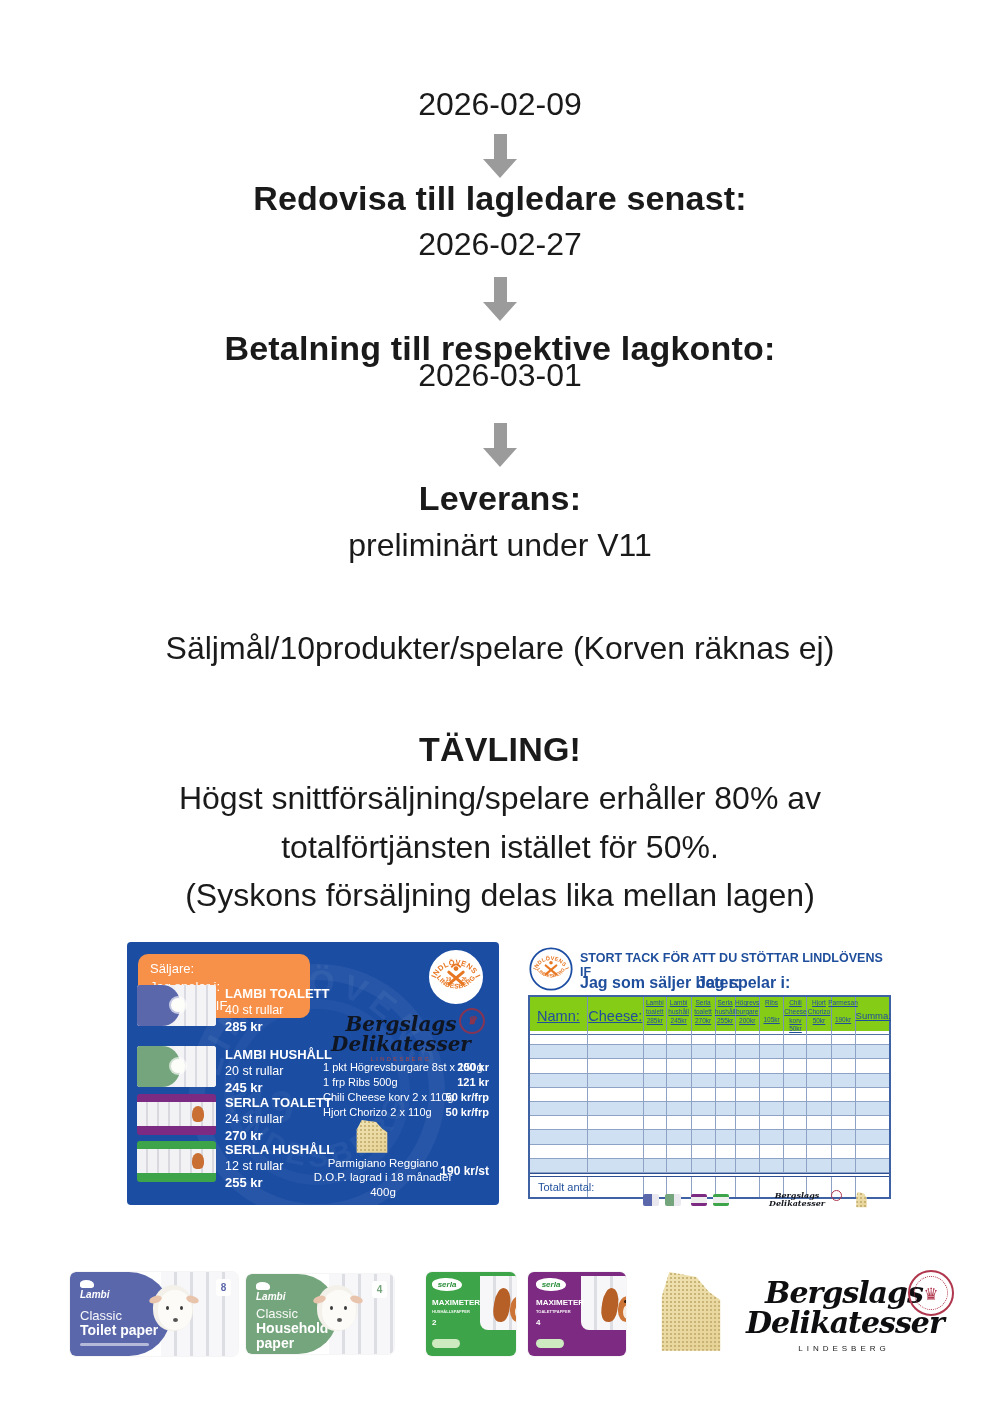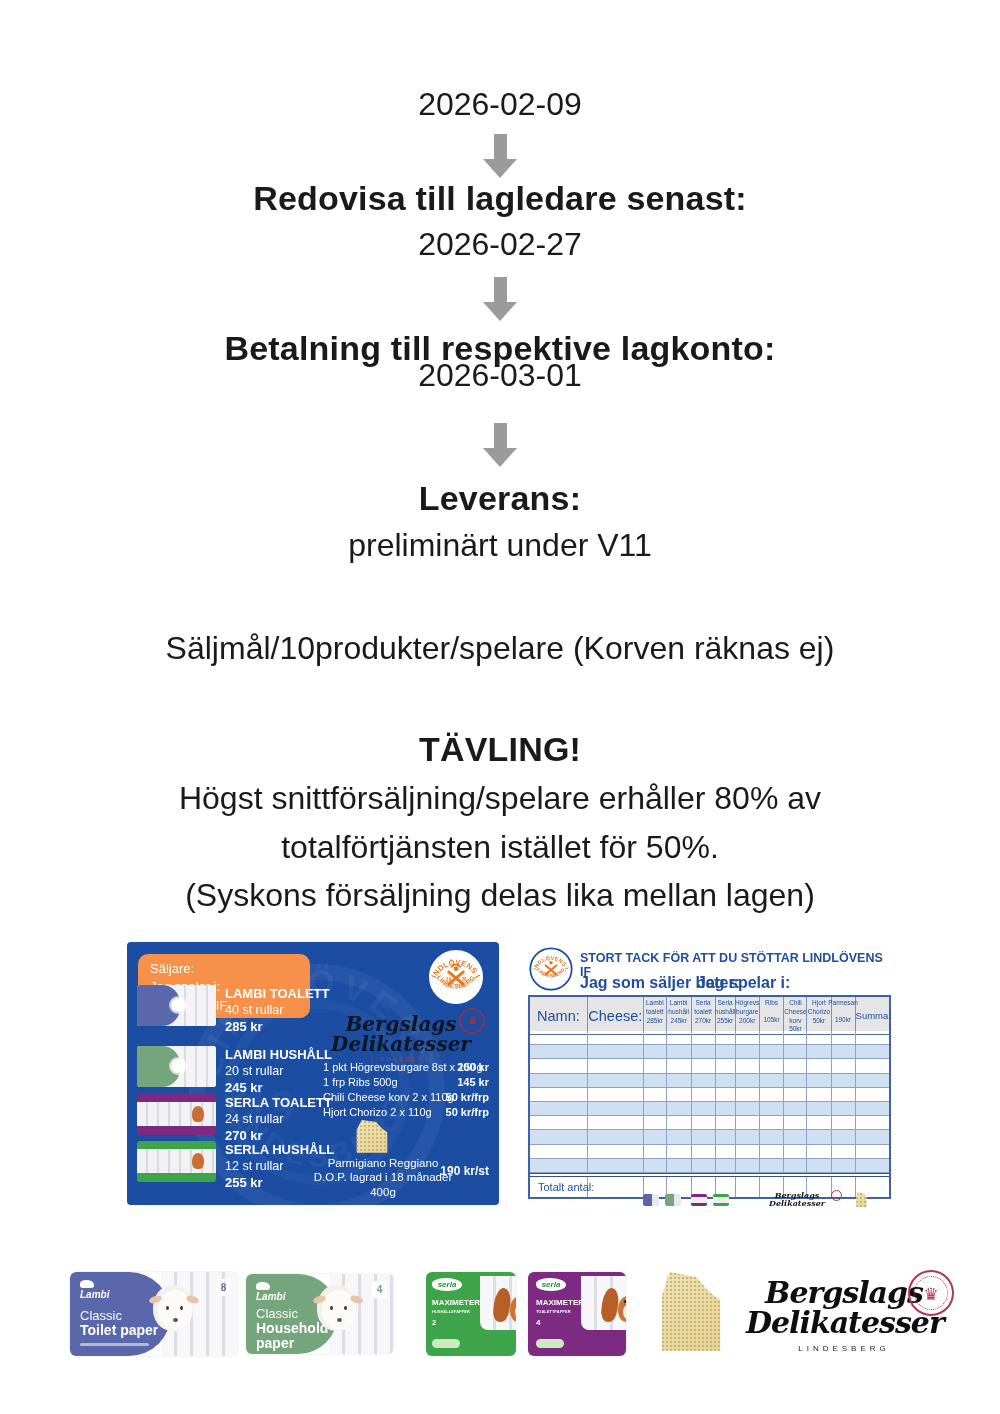--- a/index.html
+++ b/index.html
@@ -81,21 +81,21 @@
   .form { position:absolute; left:525px; top:942px; width:372px; height:276px;
     background:#ffffff; color:#1f4e9c; }
   .form .badge { left:4px; top:5px; width:44px; height:44px; }
   .form-title { position:absolute; left:55px; top:9px; font-size:12.5px; font-weight:bold; }
   .form-label { position:absolute; font-size:16px; font-weight:bold; }
 
   .ftable { position:absolute; left:3px; top:53px; width:363px;
     border:2px solid #3f62a5; }
   .frow, .fhead-row { display:grid;
     grid-template-columns:16.1% 15.6% 6.4% 6.9% 6.7% 5.6% 6.7% 6.9% 6.4% 6.7% 6.7% auto; }
-  .fhead-row { height:34px; background:#e5e5e5; }
+  .fhead-row { height:34px; background:#84cc16;text-decoration:underline; }
   .fhead-row > div { border-right:1px solid #7a93bd; border-bottom:1px solid #55719f;
     display:flex; align-items:center; justify-content:center; }
   .fhead-row > div:last-child { border-right:none; }
   .fh-big { font-size:14.5px; }
   .fh-sum { font-size:9.5px; }
   .fprod { flex-direction:column; justify-content:flex-start !important;
     padding-top:2px; font-size:6.5px; line-height:1.35; text-align:center; }
   .fprod span:empty { height:8px; }
   .frow { height:14.2px; background:#ffffff; }
   .frow.alt { background:#cfe0f2; }
@@ -299,21 +299,21 @@
       <div class="bsub">LINDESBERG</div>
     </div>
 
     <div class="deli-list">
       <div class="deli-row">
         <span class="deli-label">1 pkt Högrevsburgare 8st x 150g</span>
         <span class="deli-price">200 kr</span>
       </div>
       <div class="deli-row">
         <span class="deli-label">1 frp Ribs 500g</span>
-        <span class="deli-price">145 kr</span>
+        <span class="deli-price">121 kr</span>
       </div>
       <div class="deli-row">
         <span class="deli-label">Chili Cheese korv 2 x 110g</span>
         <span class="deli-price">50 kr/frp</span>
       </div>
       <div class="deli-row">
         <span class="deli-label">Hjort Chorizo 2 x 110g</span>
         <span class="deli-price">50 kr/frp</span>
       </div>
     </div>

